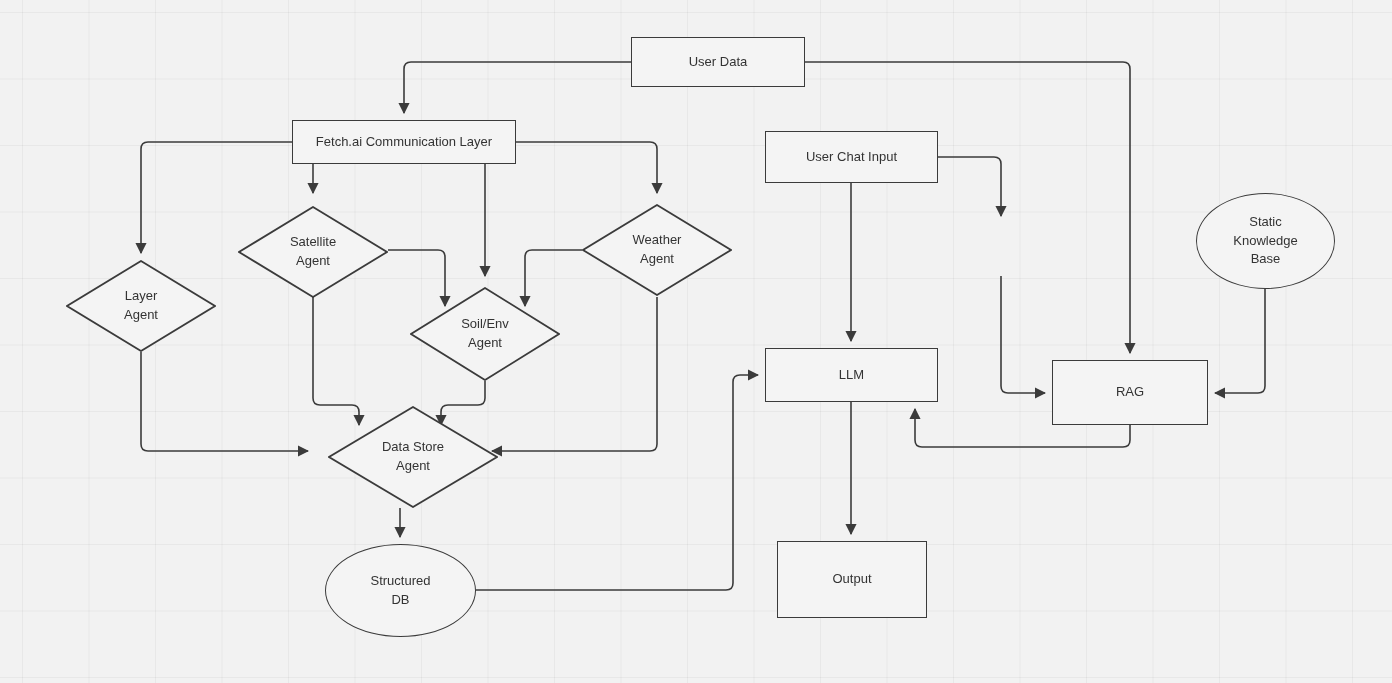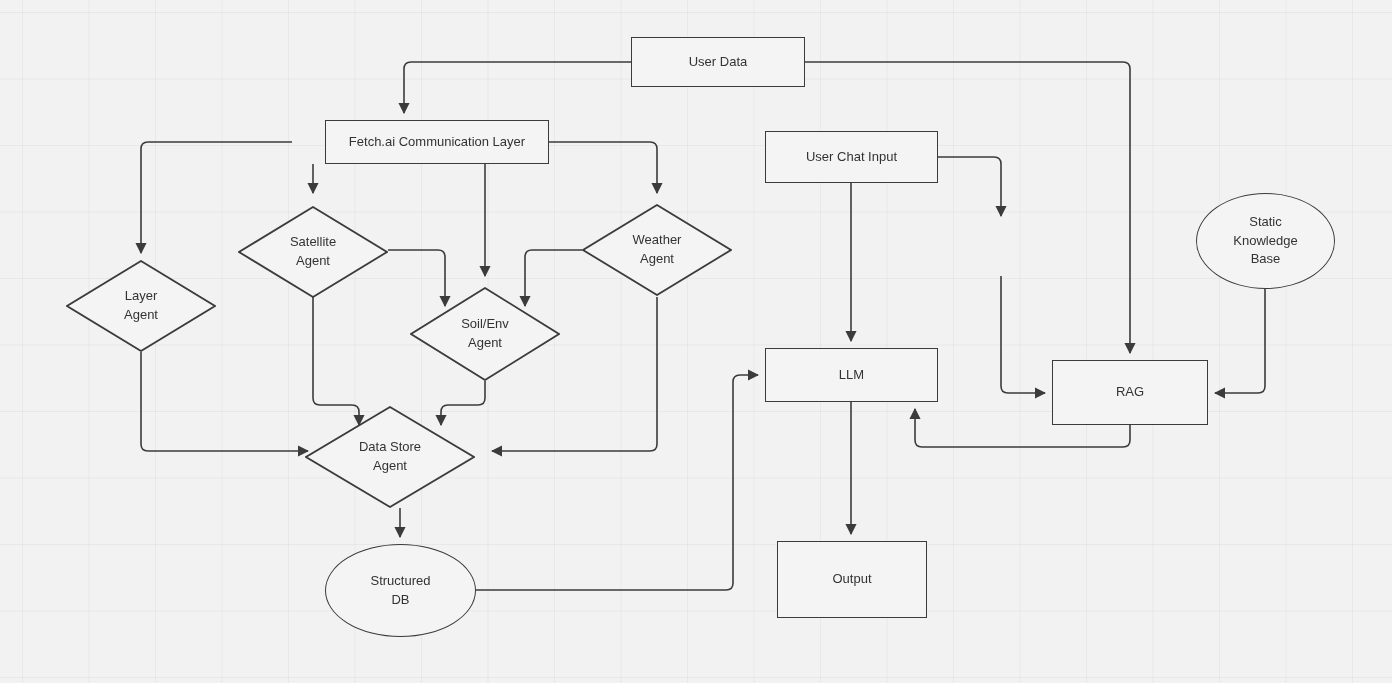--- a/index.html
+++ b/index.html
@@ -117,21 +117,21 @@
       <path d="M 1130 425 L 1130 440 Q 1130 447 1123 447 L 922 447 Q 915 447 915 440 L 915 409" marker-end="url(#arrow)"></path>
 
       <path d="M 851 402 L 851 534" marker-end="url(#arrow)"></path>
     </g>
   </svg>
 
   <div class="node rect" style="left:631px; top:37px; width:174px; height:50px;">
     <span class="lbl">User Data</span>
   </div>
 
-  <div class="node rect" style="left:292px; top:120px; width:224px; height:44px;margin-left:33px;">
+  <div class="node rect" style="left:292px; top:120px; width:224px; height:44px;">
     <span class="lbl">Fetch.ai Communication Layer</span>
   </div>
 
   <div class="node diamond" style="left:66px; top:260px; width:150px; height:92px;">
     <svg class="dshape" viewBox="0 0 150 92" preserveAspectRatio="none">
       <polygon points="75,1 149,46 75,91 1,46" fill="#f4f4f4" stroke="#3b3b3b" stroke-width="1.8"></polygon>
     </svg>
     <span class="lbl dlabel">Layer
 Agent</span>
   </div>
@@ -153,21 +153,21 @@
   </div>
 
   <div class="node diamond" style="left:582px; top:204px; width:150px; height:92px;">
     <svg class="dshape" viewBox="0 0 150 92" preserveAspectRatio="none">
       <polygon points="75,1 149,46 75,91 1,46" fill="#f4f4f4" stroke="#3b3b3b" stroke-width="1.8"></polygon>
     </svg>
     <span class="lbl dlabel">Weather
 Agent</span>
   </div>
 
-  <div class="node diamond" style="left:305px; top:406px; width:170px; height:102px;">
+  <div class="node diamond" style="left:328px; top:406px; width:170px; height:102px;">
     <svg class="dshape" viewBox="0 0 170 102" preserveAspectRatio="none">
       <polygon points="85,1 169,51 85,101 1,51" fill="#f4f4f4" stroke="#3b3b3b" stroke-width="1.8"></polygon>
     </svg>
     <span class="lbl dlabel">Data Store
 Agent</span>
   </div>
 
   <div class="node rect" style="left:765px; top:131px; width:173px; height:52px;">
     <span class="lbl">User Chat Input</span>
   </div>

